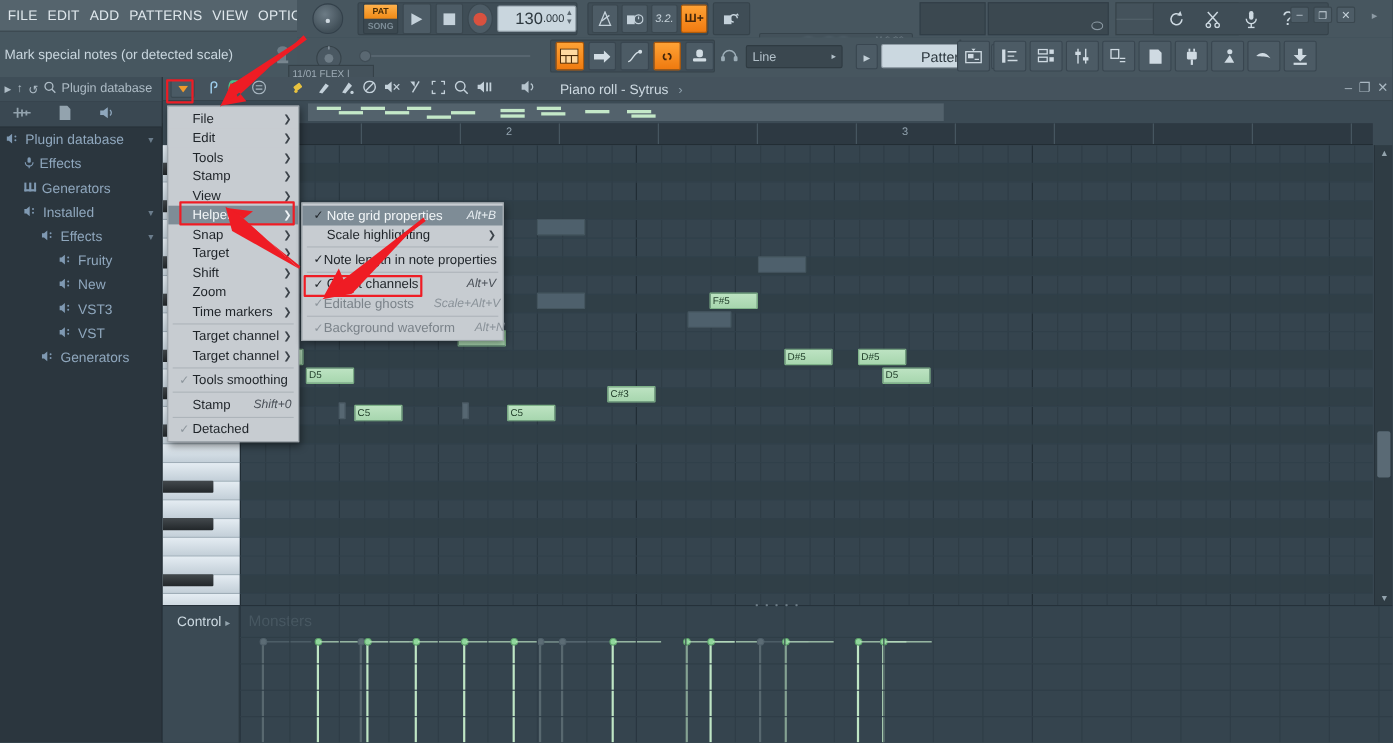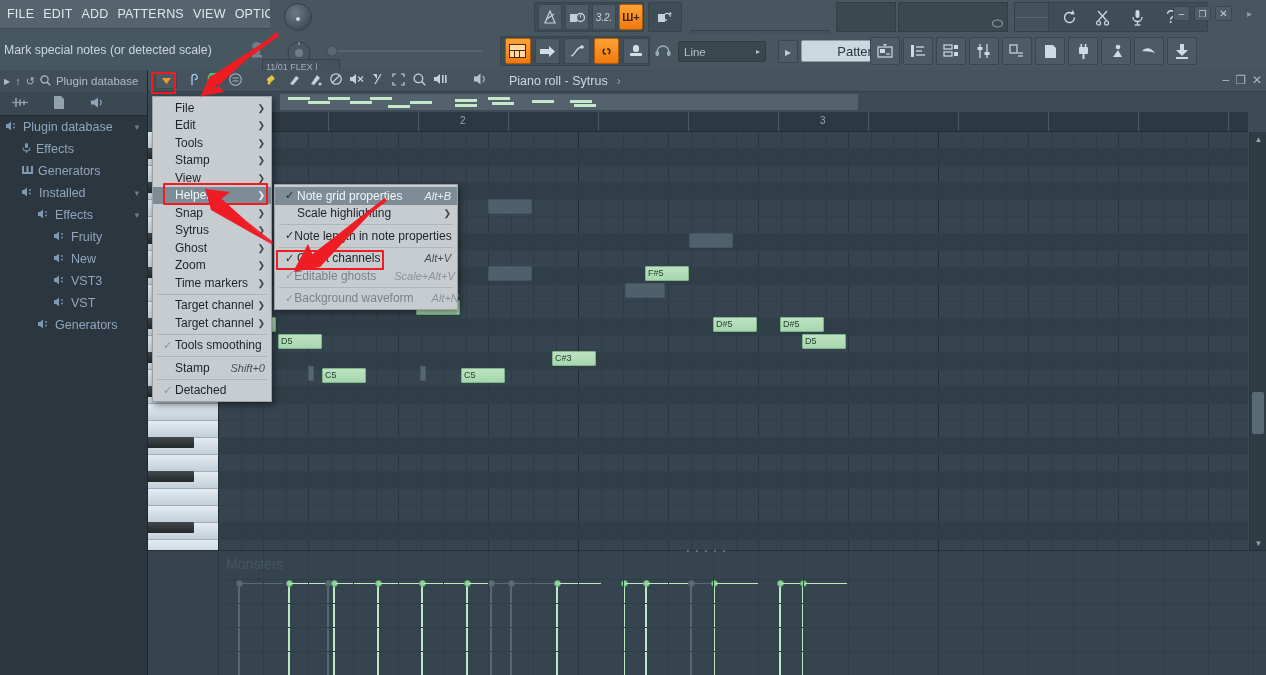--- a/index.html
+++ b/index.html
@@ -337,20 +337,46 @@
         <ellipse cx="7" cy="5" rx="5" ry="4" fill="#6d7c86"></ellipse>
         <rect x="4" y="8" width="6" height="7" fill="#6d7c86"></rect>
         <rect x="2" y="14" width="10" height="2.5" fill="#78868f"></rect>
       </svg>
   </span>
 </div>
 
 <div id="topstrip">
   <div class="abs knob" style="left:14px;top:3px;"></div>
 
+  <div class="abs panel" style="left:55px;top:2px;width:200px;height:30px;display:flex;align-items:center;gap:4px;padding-left:4px;">
+    <div class="patsong">
+      <div class="pat">PAT</div>
+      <div class="song">SONG</div>
+    </div>
+    <div class="btn-sq" style="width:32px;height:28px;">
+      <svg width="12" height="13" viewBox="0 0 12 13">
+          <polygon points="1,1 11,6.5 1,12" fill="#c4d1da"></polygon>
+        </svg>
+    </div>
+    <div class="btn-sq" style="width:32px;height:28px;">
+      <svg width="11" height="11" viewBox="0 0 11 11">
+          <rect x="0" y="0" width="11" height="11" fill="#c4d1da"></rect>
+        </svg>
+    </div>
+    <div class="btn-sq" style="width:28px;height:28px;border-radius:50%;">
+      <svg width="13" height="13" viewBox="0 0 13 13">
+          <circle cx="6.5" cy="6.5" r="6" fill="#d8513f"></circle>
+        </svg>
+    </div>
+    <div class="tempo">
+      <span>130</span>
+        <span class="dec">.000</span>
+      <span class="spin">▲<br>▼</span>
+    </div>
+  </div>
 
   <div class="abs panel" style="left:264px;top:2px;width:110px;height:30px;display:flex;align-items:center;gap:3px;padding-left:3px;">
     <div class="btn-sq" style="width:24px;height:26px;">
       <svg width="14" height="14" viewBox="0 0 14 14">
           <polygon points="7,1 12,13 2,13" fill="none" stroke="#c4d1da" stroke-width="1.2"></polygon>
           <line x1="4" y1="9" x2="11" y2="4" stroke="#c4d1da" stroke-width="1.2"></line>
         </svg>
     </div>
     <div class="btn-sq" style="width:24px;height:26px;">
       <svg width="15" height="13" viewBox="0 0 15 13">
@@ -999,20 +1025,26 @@
     </div>
 
   <div id="vscroll">
     <div class="ar" style="top:0">▲</div>
     <div class="thumb"></div>
     <div class="ar" style="bottom:0">▼</div>
   </div>
 
   <div id="ctrl">
     <div id="ctrl-resize">• • • • •</div>
+    <div id="ctrl-head">
+      <div class="lbl">
+        <span>Control</span>
+        <span style="font-size:9px;color:#93a3ad;"> ▸</span>
+      </div>
+    </div>
     <div id="vel-area">
       <div class="watermark">Monsters</div>
     <div class="vstem ghostv" style="left: 20px; top: 32px; bottom: 0px;"></div>
         <div class="vhead gh" style="left: 17.5px; top: 29px;"></div>
         <div class="vtail gt" style="left: 23px; top: 32px; width: 42px;"></div>
         <div class="vstem" style="left: 70px; top: 32px; bottom: 0px;"></div>
         <div class="vhead" style="left: 67.5px; top: 29px;"></div>
         <div class="vtail" style="left: 73px; top: 32px; width: 42px;"></div>
         <div class="vstem ghostv" style="left: 109px; top: 32px; bottom: 0px;"></div>
         <div class="vhead gh" style="left: 106.5px; top: 29px;"></div>
@@ -1119,26 +1151,26 @@
       <span class="lab">Helpers</span>
       <span class="arrow" style="margin-left: auto;">❯</span>
     </div>
     <div class="it">
       <span class="chk"></span>
       <span class="lab">Snap</span>
       <span class="arrow" style="margin-left: auto;">❯</span>
     </div>
     <div class="it">
       <span class="chk"></span>
-      <span class="lab">Sytrus</span>
-      <span class="arrow" style="margin-left: auto;">❯</span>
-    </div>
-    <div class="it">
-      <span class="chk"></span>
-      <span class="lab">Ghost</span>
+      <span class="lab">Target</span>
+      <span class="arrow" style="margin-left: auto;">❯</span>
+    </div>
+    <div class="it">
+      <span class="chk"></span>
+      <span class="lab">Shift</span>
       <span class="arrow" style="margin-left: auto;">❯</span>
     </div>
     <div class="it">
       <span class="chk"></span>
       <span class="lab">Zoom</span>
       <span class="arrow" style="margin-left: auto;">❯</span>
     </div>
     <div class="it">
       <span class="chk"></span>
       <span class="lab">Time markers</span>

